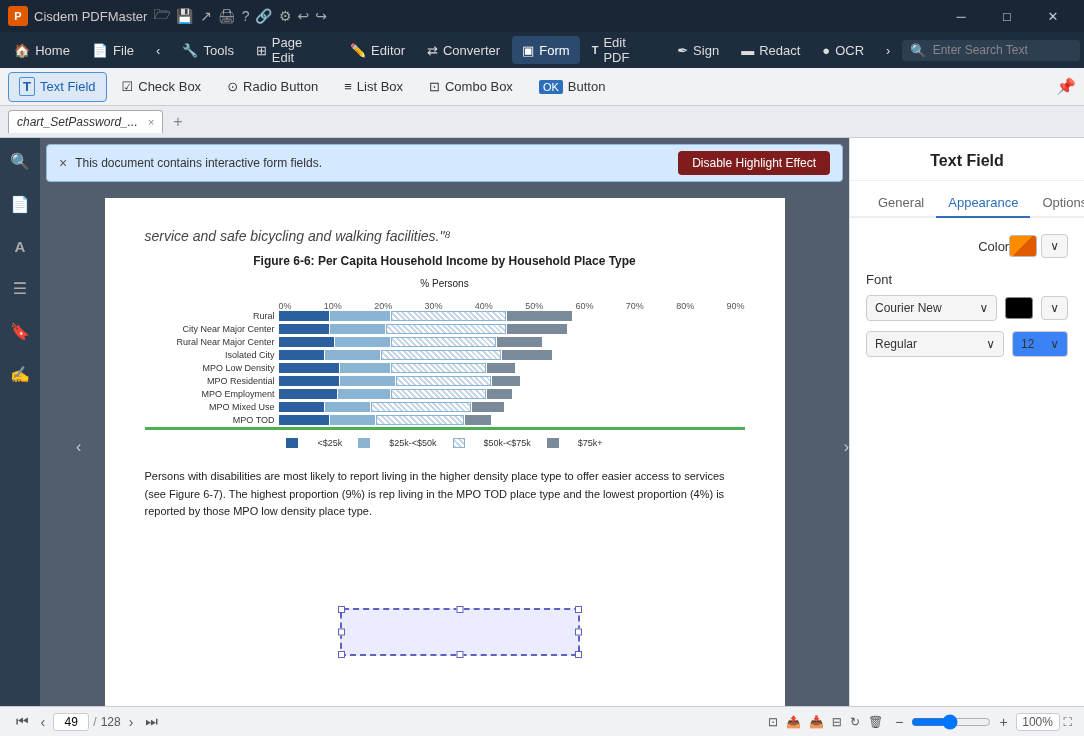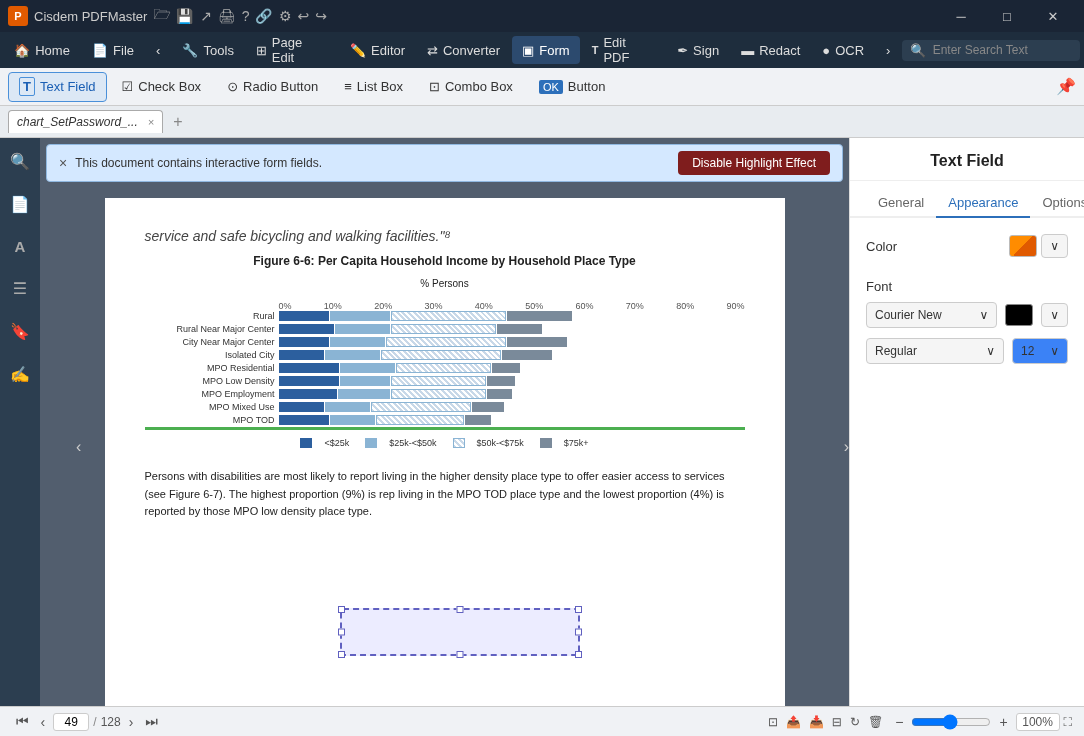--- a/index.html
+++ b/index.html
@@ -95,21 +95,21 @@
     .bar { height: 10px; }
     .bar-blue1 { background: #2c5f9e; }
     .bar-blue2 { background: #8ab4d4; }
     .bar-pattern1 { background: repeating-linear-gradient(45deg, #c8d8e8 0px, #c8d8e8 2px, #fff 2px, #fff 4px); border: 1px solid #8ab4d4; }
     .bar-pattern2 { background: #7a8a9a; }
 
     .chart-axis { display: flex; justify-content: space-between; margin-left: 134px; margin-top: 2px; }
     .axis-label { font-size: 9px; color: #555; }
 
     .chart-legend { display: flex; gap: 16px; justify-content: center; margin-top: 8px; font-size: 9px; color: #333; align-items: center; }
-    .legend-item { display: flex; align-items: center; gap: 12px; }
+    .legend-item { display: flex; align-items: center; gap: 19px; }
     .legend-color { width: 12px; height: 10px; }
 
     
     .form-field-box {
       position: absolute; border: 2px dashed #6060c0; background: rgba(180,180,255,0.25); border-radius: 3px;
     }
     .form-field-handle { width: 7px; height: 7px; background: #fff; border: 1px solid #6060c0; position: absolute; }
 
     
     .body-text { font-size: 11px; color: #222; line-height: 1.6; margin-top: 20px; }
@@ -121,21 +121,21 @@
     
     #right-panel {
       width: 235px; background: #fff; border-left: 1px solid #ddd; display: flex; flex-direction: column;
     }
     #panel-title { text-align: center; padding: 14px 0 10px; font-size: 16px; font-weight: 600; color: #222; border-bottom: 1px solid #eee; }
     #panel-tabs { display: flex; justify-content: space-around; padding: 8px 16px 0; border-bottom: 2px solid #eee; }
     .panel-tab { padding: 6px 12px; cursor: pointer; font-size: 13px; color: #666; }
     .panel-tab.active { color: #2c6fba; border-bottom: 2px solid #2c6fba; margin-bottom: -2px; }
 
     #panel-content { padding: 16px; flex: 1; }
-    .prop-row { display: flex; align-items: center; justify-content: space-between; margin-bottom: 21px; }
+    .prop-row { display: flex; align-items: center; justify-content: flex-end; margin-bottom: 14px; }
     .prop-label { font-size: 13px; color: #333; }
     .prop-control { display: flex; align-items: center; gap: 4px; }
     .color-swatch { width: 28px; height: 22px; border: 1px solid #bbb; border-radius: 3px; cursor: pointer; }
     .dropdown-btn { background: #f5f5f5; border: 1px solid #ccc; border-radius: 4px; padding: 4px 8px; cursor: pointer; font-size: 12px; display: flex; align-items: center; gap: 4px; color: #333; }
     .font-control-row { display: flex; gap: 8px; align-items: center; }
     .font-name-dropdown { background: #f5f5f5; border: 1px solid #ccc; border-radius: 4px; padding: 5px 8px; font-size: 12px; display: flex; align-items: center; gap: 4px; flex: 1; cursor: pointer; color: #333; }
     .black-swatch { width: 28px; height: 22px; background: #000; border: 1px solid #888; border-radius: 3px; cursor: pointer; }
     .style-dropdown { background: #f5f5f5; border: 1px solid #ccc; border-radius: 4px; padding: 5px 8px; font-size: 12px; display: flex; align-items: center; gap: 4px; flex: 1; cursor: pointer; color: #333; }
     .size-dropdown { background: #3b82f6; border: 1px solid #ccc; border-radius: 4px; padding: 5px 8px; font-size: 12px; display: flex; align-items: center; gap: 4px; width: 56px; cursor: pointer; color: #333; }
 
@@ -326,64 +326,64 @@
               <span class="bar-label">Rural</span>
               <div class="bar-group">
                 <div class="bar bar-blue1" style="width:50px;"></div>
                 <div class="bar bar-blue2" style="width:60px;"></div>
                 <div class="bar bar-pattern1" style="width:115px;"></div>
                 <div class="bar bar-pattern2" style="width:65px;"></div>
               </div>
             </div>
 
             <div class="bar-row">
+              <span class="bar-label">City Near Major Center</span>
+              <div class="bar-group">
+                <div class="bar bar-blue1" style="width:50px;"></div>
+                <div class="bar bar-blue2" style="width:55px;"></div>
+                <div class="bar bar-pattern1" style="width:120px;"></div>
+                <div class="bar bar-pattern2" style="width:60px;"></div>
+              </div>
+            </div>
+
+            <div class="bar-row">
               <span class="bar-label">Rural Near Major Center</span>
               <div class="bar-group">
                 <div class="bar bar-blue1" style="width:55px;"></div>
                 <div class="bar bar-blue2" style="width:55px;"></div>
                 <div class="bar bar-pattern1" style="width:105px;"></div>
                 <div class="bar bar-pattern2" style="width:45px;"></div>
               </div>
             </div>
 
             <div class="bar-row">
-              <span class="bar-label">City Near Major Center</span>
-              <div class="bar-group">
-                <div class="bar bar-blue1" style="width:50px;"></div>
-                <div class="bar bar-blue2" style="width:55px;"></div>
-                <div class="bar bar-pattern1" style="width:120px;"></div>
-                <div class="bar bar-pattern2" style="width:60px;"></div>
-              </div>
-            </div>
-
-            <div class="bar-row">
               <span class="bar-label">Isolated City</span>
               <div class="bar-group">
                 <div class="bar bar-blue1" style="width:45px;"></div>
                 <div class="bar bar-blue2" style="width:55px;"></div>
                 <div class="bar bar-pattern1" style="width:120px;"></div>
                 <div class="bar bar-pattern2" style="width:50px;"></div>
               </div>
             </div>
 
             <div class="bar-row">
+              <span class="bar-label">MPO Low Density</span>
+              <div class="bar-group">
+                <div class="bar bar-blue1" style="width:60px;"></div>
+                <div class="bar bar-blue2" style="width:50px;"></div>
+                <div class="bar bar-pattern1" style="width:95px;"></div>
+                <div class="bar bar-pattern2" style="width:28px;"></div>
+              </div>
+            </div>
+
+            <div class="bar-row">
               <span class="bar-label">MPO Residential</span>
               <div class="bar-group">
                 <div class="bar bar-blue1" style="width:60px;"></div>
                 <div class="bar bar-blue2" style="width:55px;"></div>
-                <div class="bar bar-pattern1" style="width:95px;"></div>
-                <div class="bar bar-pattern2" style="width:28px;"></div>
-              </div>
-            </div>
-
-            <div class="bar-row">
-              <span class="bar-label">MPO Low Density</span>
-              <div class="bar-group">
-                <div class="bar bar-blue1" style="width:60px;"></div>
-                <div class="bar bar-blue2" style="width:50px;"></div>
                 <div class="bar bar-pattern1" style="width:95px;"></div>
                 <div class="bar bar-pattern2" style="width:28px;"></div>
               </div>
             </div>
 
             <div class="bar-row">
               <span class="bar-label">MPO Employment</span>
               <div class="bar-group">
                 <div class="bar bar-blue1" style="width:58px;"></div>
                 <div class="bar bar-blue2" style="width:52px;"></div>

